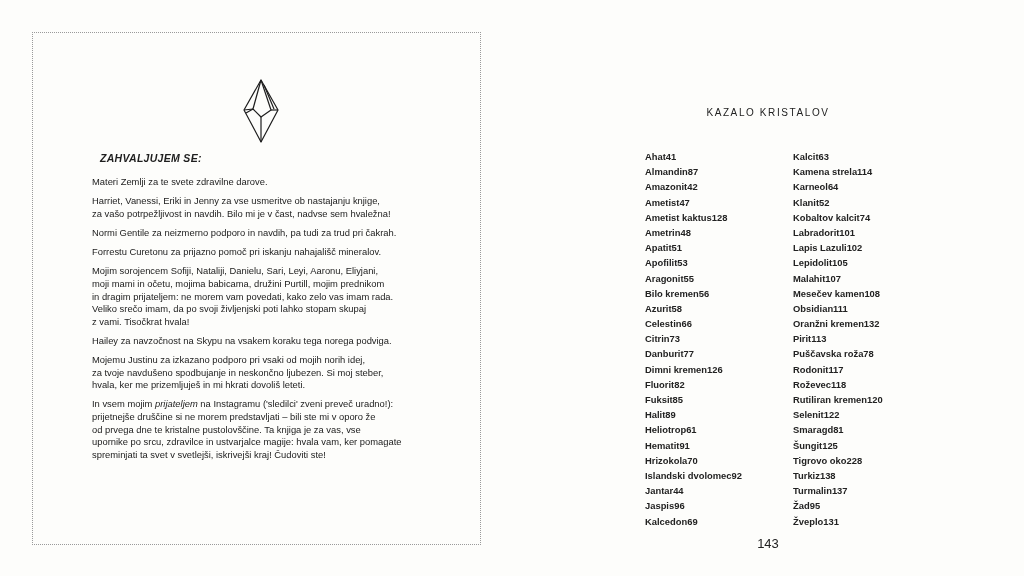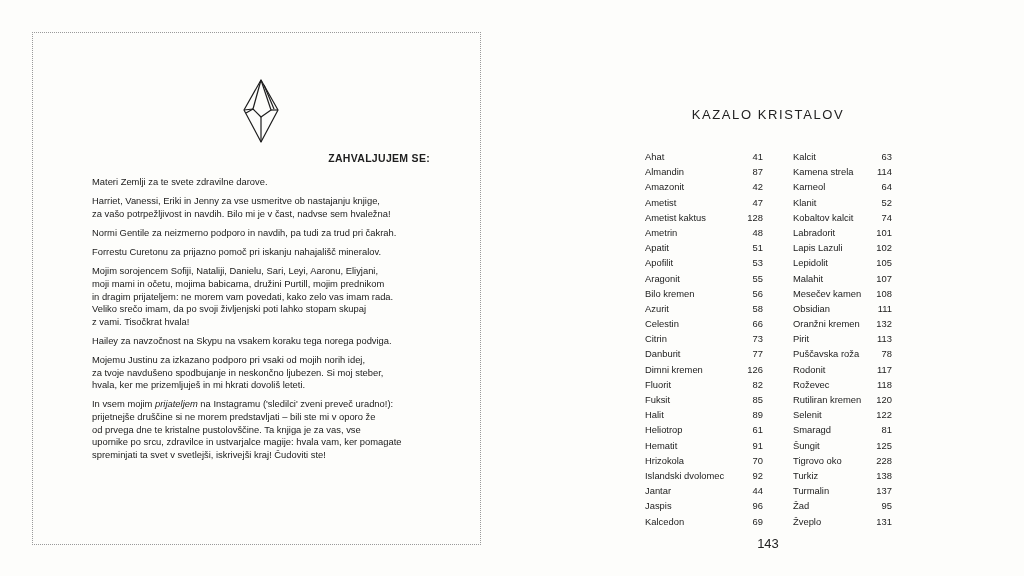--- a/index.html
+++ b/index.html
@@ -11,40 +11,40 @@
     }
     .spread { position: relative; width: 1024px; height: 576px; background: #fdfdfb; }
     .page-left { position: absolute; left: 0; top: 0; width: 512px; height: 576px; }
     .page-right { position: absolute; left: 512px; top: 0; width: 512px; height: 576px; }
     .dotted-frame {
       position: absolute; left: 32px; top: 32px; width: 449px; height: 513px;
       border: 1.5px dotted #9a9a9a;
     }
     .crystal-icon { position: absolute; left: 241px; top: 79px; width: 40px; height: 64px; }
     .ack-title {
-      position: absolute; left: 100px; top: 152px; width: 330px; text-align: right;
-      font-weight: bold; font-size: 10.5px; letter-spacing: 0.3px;
+      position: absolute; left: 100px; top: 152px; width: 330px; text-align: left;
+      font-weight: bold; font-size: 10.5px; letter-spacing: 0.3px; font-style: italic;
     }
     .ack-body {
       position: absolute; left: 92px; top: 176px; width: 346px; 
       font-size: 9.4px; line-height: 12.6px; color: #222;
     }
     .ack-body p { margin-bottom: 6.6px; }
     .ack-body em { font-style: italic; }
     .index-title {
       position: absolute; left: 0; top: 107px; width: 512px; text-align: center;
       padding-left: 262px; box-sizing: border-box;
-      font-size: 13px; letter-spacing: 1.6px; color: #222;
+      font-size: 10px; letter-spacing: 1.6px; color: #222;
     }
     .index-col { position: absolute; top: 149px; }
     .col-1 { left: 133px; width: 118px; }
     .col-2 { left: 281px; width: 99px; }
     .index-row {
-      display: flex; justify-content: space-between;
-      height: 15.2px; font-size: 9.4px; line-height: 15.2px; color: #222;
+      display: flex; justify-content: flex-start;
+      height: 15.2px; font-size: 9.4px; line-height: 15.2px; color: #222; font-weight: bold;
     }
     .index-row .num { text-align: right; }
     .page-number {
       position: absolute; left: 240px; top: 536px; width: 32px; text-align: center;
       font-size: 13px; color: #222;
     }
   </style>
 </head>
 <body>
 

